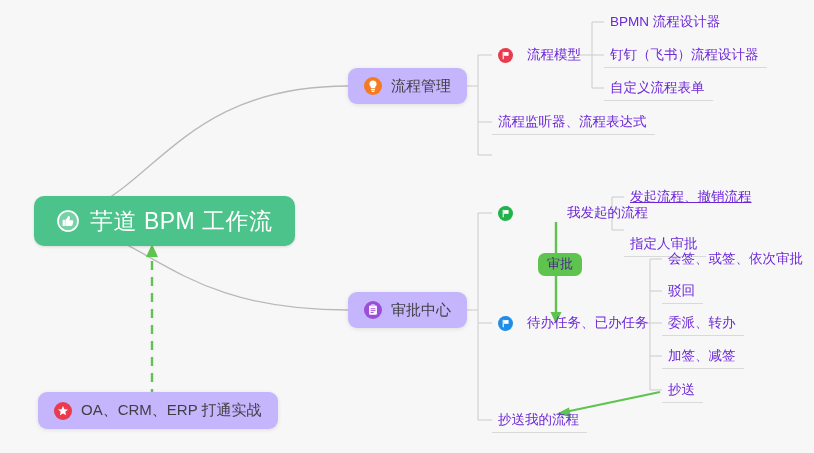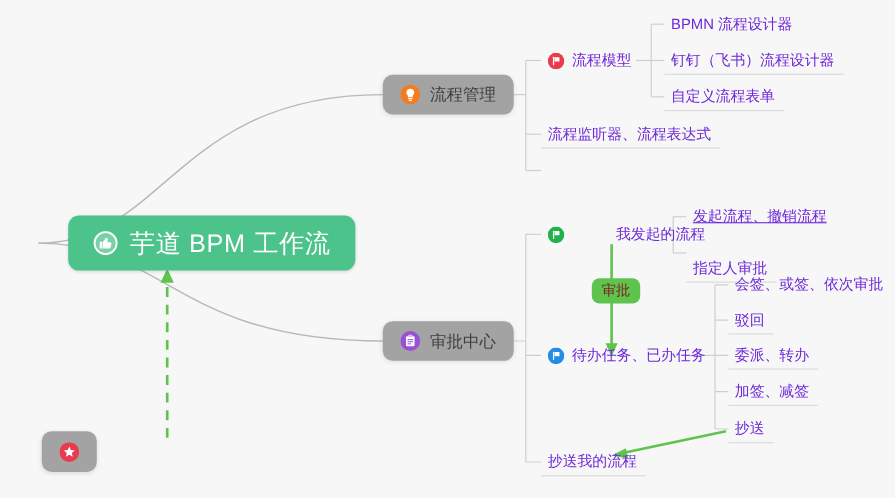--- a/index.html
+++ b/index.html
@@ -23,48 +23,48 @@
     padding:0 22px;
     height:50px;
     font-size:23px;
     letter-spacing:.5px;
     box-shadow:0 1px 3px rgba(0,0,0,.12);
   }
   .root .label{margin-left:10px;}
 
   
   .card{
-    background:#a3a3a3;
+    background:#c4b5fd;
     border-radius:9px;
     height:36px;
     padding:0 16px;
     font-size:15px;
     color:#3f3f44;
     box-shadow:0 1px 4px rgba(0,0,0,.10);
   }
   .card .label{margin-left:9px;}
 
   
   .leaf{
     font-size:13.5px;
     color:#6d28d9;
     height:26px;
     padding:0 8px 0 6px;
   }
   .leaf.ul{border-bottom:1px solid #d9d9d9;}
-  .leaf .label{margin-left:7px;}
+  .leaf .label{margin-left:14px;}
 
   
   .ico{display:inline-block;flex:0 0 auto;line-height:0;}
 
   
   .chip{
     position:absolute;
     background:#5ec44e;
-    color:#7f1d1d;
+    color:#4c1d95;
     border-radius:7px;
     font-size:13px;
     padding:4px 9px;
     line-height:1.15;
     white-space:nowrap;
   }
 </style>
 </head>
 <body>
 
@@ -109,21 +109,21 @@
     <path d="M 556 222 L 556 318" fill="none" stroke="#5ec44e" stroke-width="2.4"></path>
     <path d="M 556 324 L 550.5 312 L 561.5 312 Z" fill="#5ec44e"></path>
 
     <path d="M 660 392 L 565 412" fill="none" stroke="#5ec44e" stroke-width="2.2"></path>
     <path d="M 556 414 L 569 407.5 L 571 417 Z" fill="#5ec44e"></path>
 
     <path d="M 152 398 L 152 252" fill="none" stroke="#5ec44e" stroke-width="2.4" stroke-dasharray="9 7"></path>
     <path d="M 152 244 L 146 257 L 158 257 Z" fill="#5ec44e"></path>
   </svg>
 
-  <div class="node root" style="left:34px;top:196px;margin-left:28px;">
+  <div class="node root" style="left:34px;top:196px;">
     <span class="ico">
       <svg width="24" height="24" viewBox="0 0 24 24">
         <circle cx="12" cy="12" r="11" fill="#ffffff" opacity="0.25"></circle>
         <circle cx="12" cy="12" r="10" fill="none" stroke="#ffffff" stroke-width="1.6"></circle>
         <path d="M9.3 10.8 L9.3 17 L15.1 17 C15.9 17 16.4 16.5 16.6 15.8 L17.3 12.6 C17.45 11.8 16.9 11.2 16.1 11.2 L13.6 11.2 L14 8.9 C14.15 8.1 13.7 7.2 12.9 7.05 C12.45 6.95 12.1 7.15 11.95 7.55 L10.1 10.4 Z" fill="#ffffff"></path>
         <rect x="6.6" y="10.8" width="2.3" height="6.2" rx="0.6" fill="#ffffff"></rect>
       </svg>
     </span>
     <span class="label">芋道 BPM 工作流</span>
   </div>
@@ -232,15 +232,16 @@
     <span>审批</span>
   </div>
 
   <div class="node card" style="left:38px;top:392px;height:37px;">
     <span class="ico">
       <svg width="18" height="18" viewBox="0 0 18 18">
         <circle cx="9" cy="9" r="9" fill="#ea3a4e"></circle>
         <path d="M9 3.9 L10.45 7.2 L14 7.5 L11.3 9.85 L12.1 13.3 L9 11.45 L5.9 13.3 L6.7 9.85 L4 7.5 L7.55 7.2 Z" fill="#ffffff"></path>
       </svg>
     </span>
+    <span class="label">OA、CRM、ERP 打通实战</span>
   </div>
 
 </div>
 
 </body></html>

